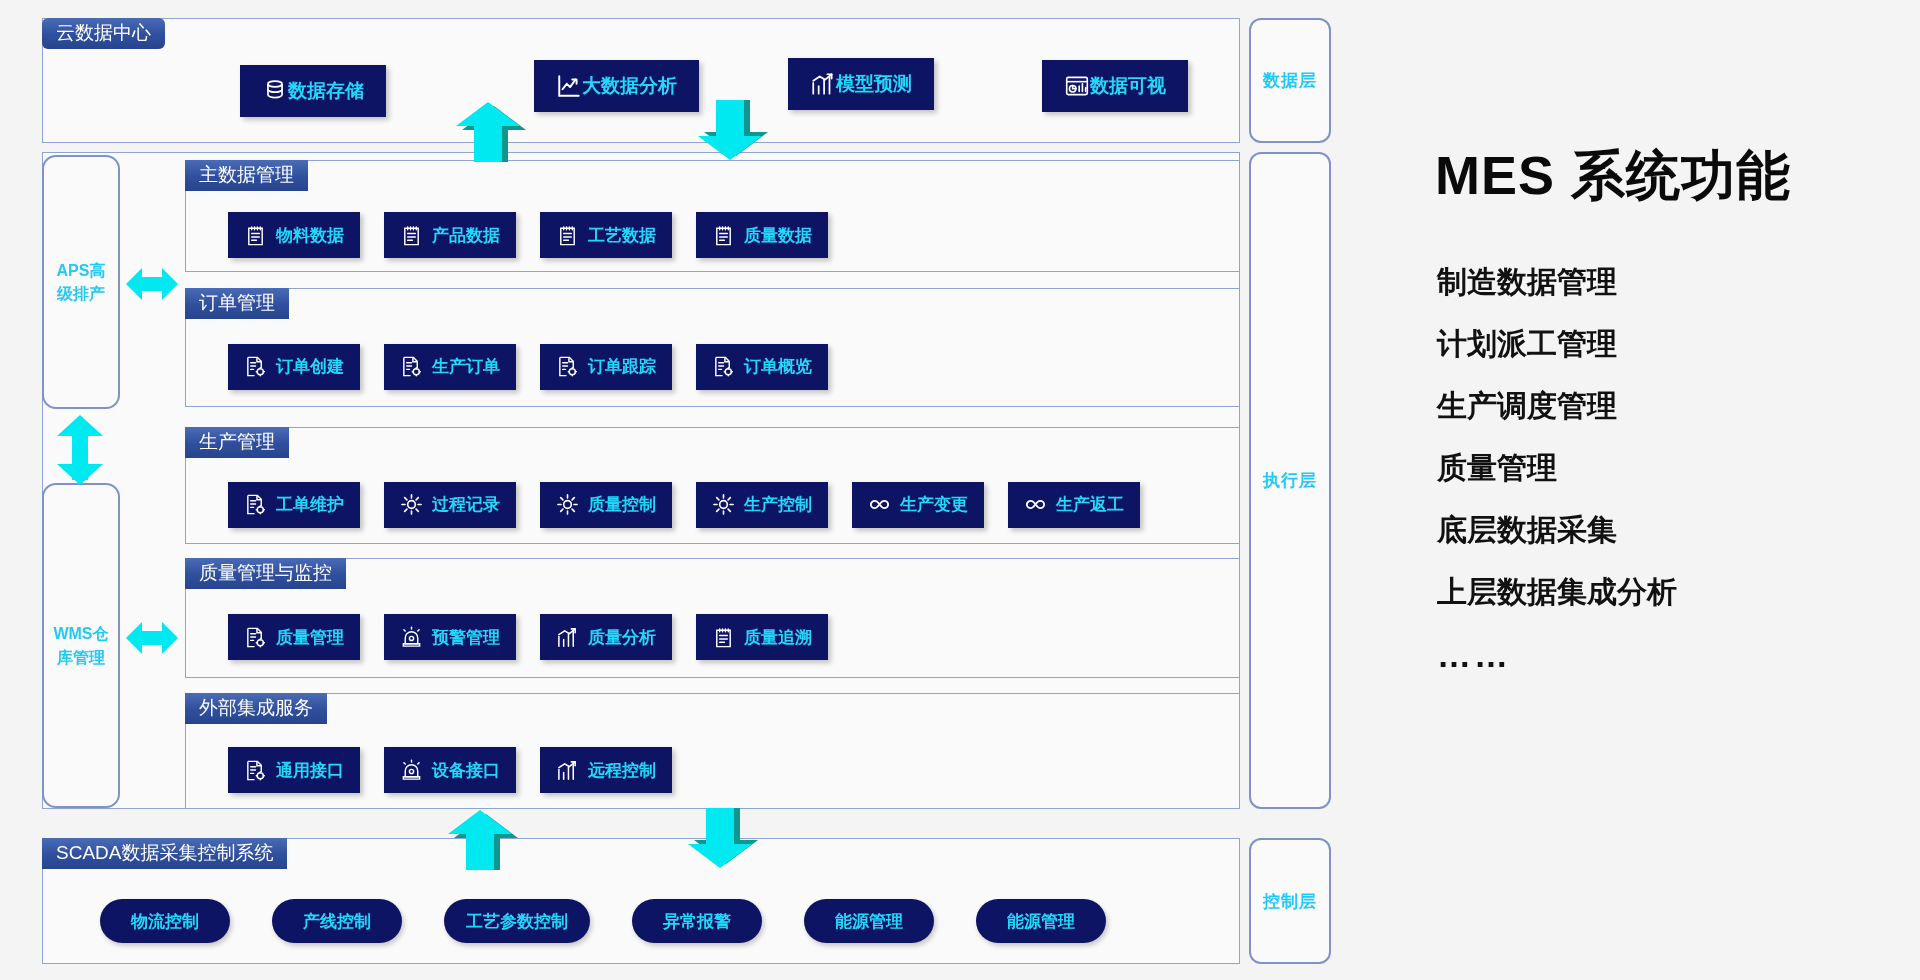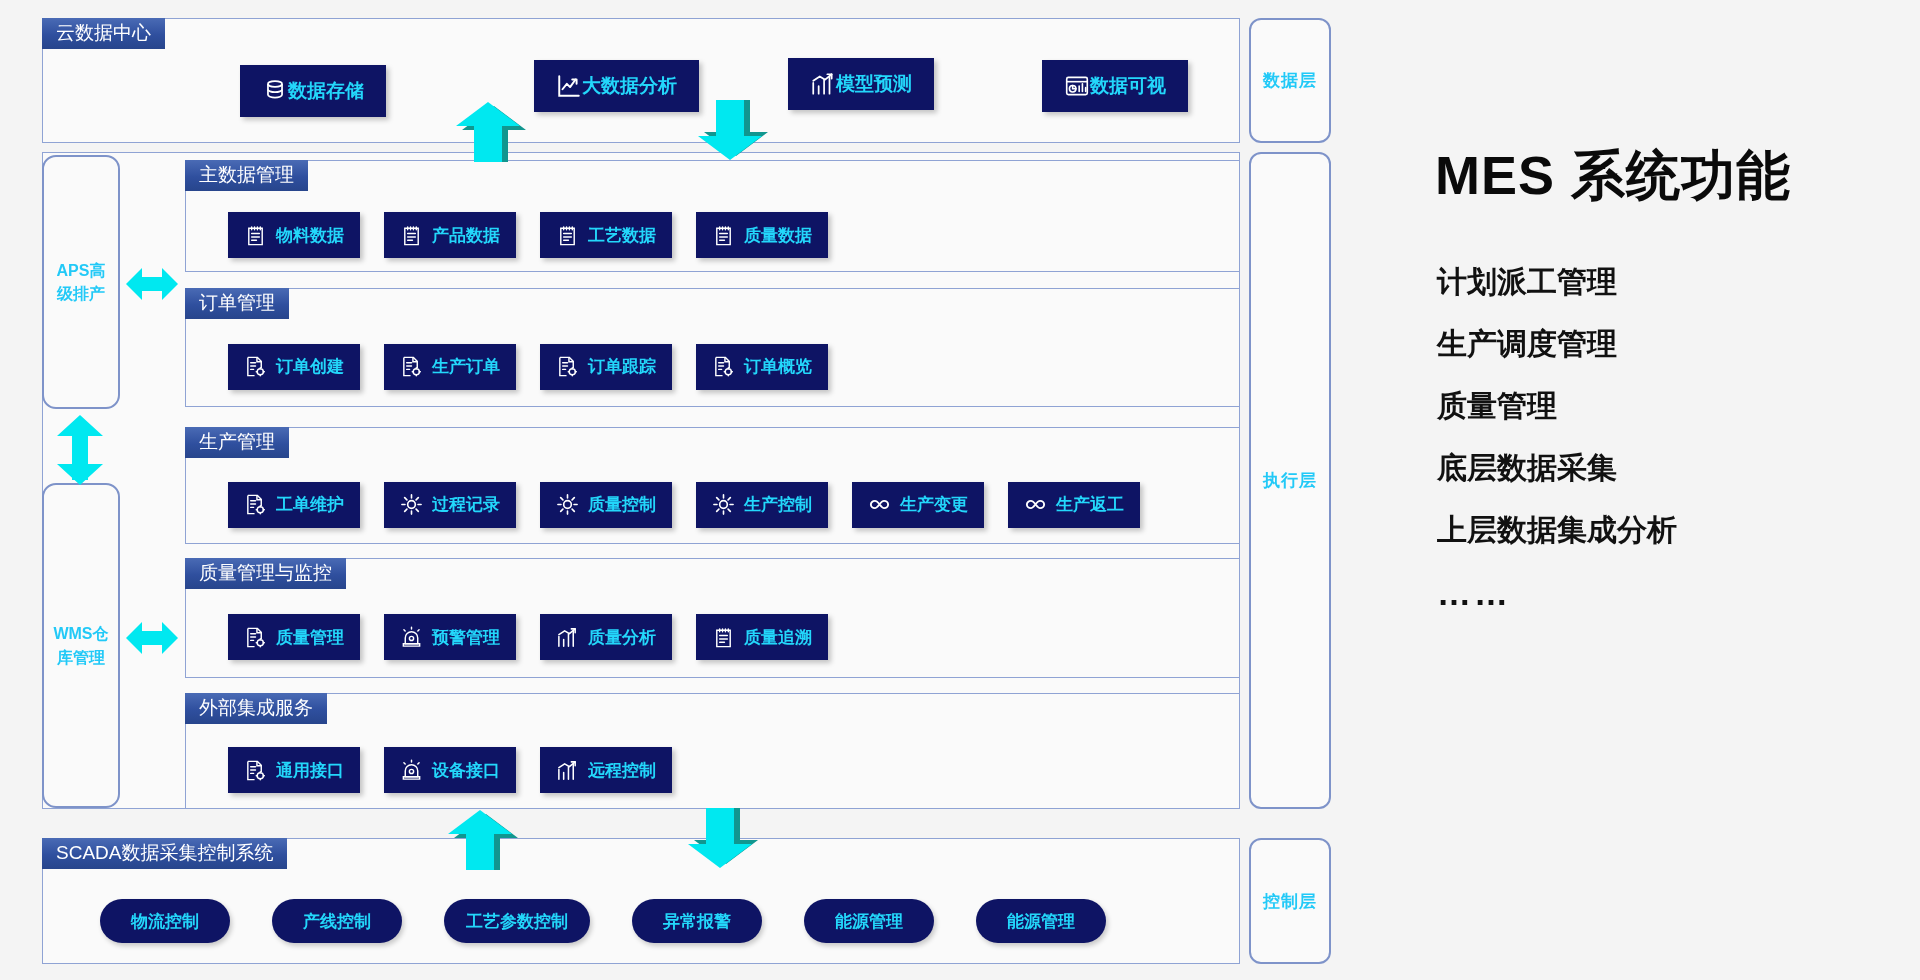--- a/index.html
+++ b/index.html
@@ -151,21 +151,21 @@
 </style>
 </head>
 <body>
 
 <div id="diagram">
 
   <div class="layer-panel" id="panel-data"></div>
   <div class="layer-panel" id="panel-exec"></div>
   <div class="layer-panel" id="panel-ctrl"></div>
 
-  <div class="section-title" style="position:absolute; left:42px; top:18px;">云数据中心</div>
+  <div class="section-title" style="position:absolute; left:42px; top:18px;border-radius:6px;">云数据中心</div>
 
   <div id="row-data">
     <div class="tile tile-top" style="left:198px; top:47px;">
       <span class="ico">
         <svg viewBox="0 0 24 24" fill="none" stroke="#ffffff" stroke-width="1.6">
           <ellipse cx="12" cy="5.5" rx="6.5" ry="2.6"></ellipse>
           <path d="M5.5 5.5v5c0 1.4 2.9 2.6 6.5 2.6s6.5-1.2 6.5-2.6v-5"></path>
           <path d="M5.5 10.5v5c0 1.4 2.9 2.6 6.5 2.6s6.5-1.2 6.5-2.6v-5"></path>
         </svg>
       </span>
@@ -531,20 +531,21 @@
 
   <svg class="arrow" style="left:52px; top:440px;" width="56" height="46" viewBox="0 0 56 46">
     <polygon points="20,0 20,24 5,24 28,45 51,24 36,24 36,0" fill="#00e8f0"></polygon>
   </svg>
 
 </div>
 
 <div id="right">
   <div id="mes-title">MES 系统功能</div>
   <div id="mes-list">
+      <div class="li">制造数据管理</div>
       <div class="li">计划派工管理</div>
       <div class="li">生产调度管理</div>
       <div class="li">质量管理</div>
       <div class="li">底层数据采集</div>
       <div class="li">上层数据集成分析</div>
       <div class="li dots">……</div>
     </div>
 </div>
 
 </body></html>

